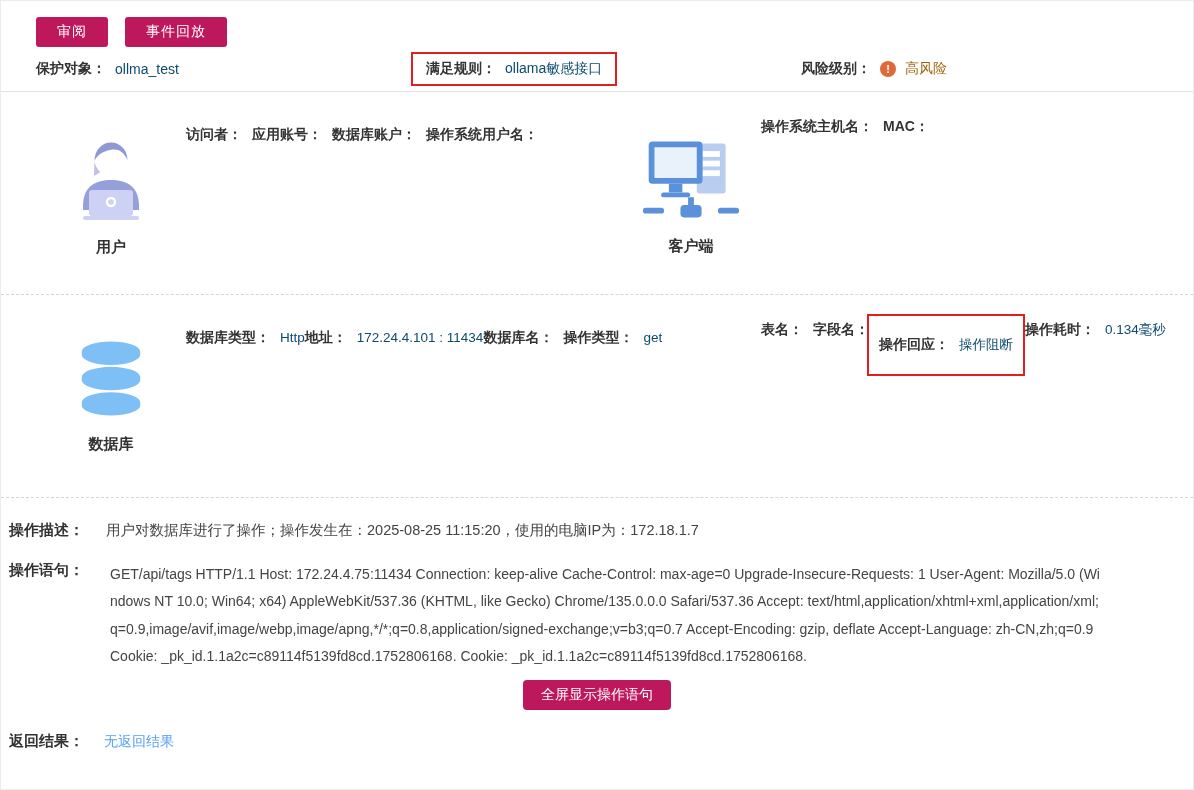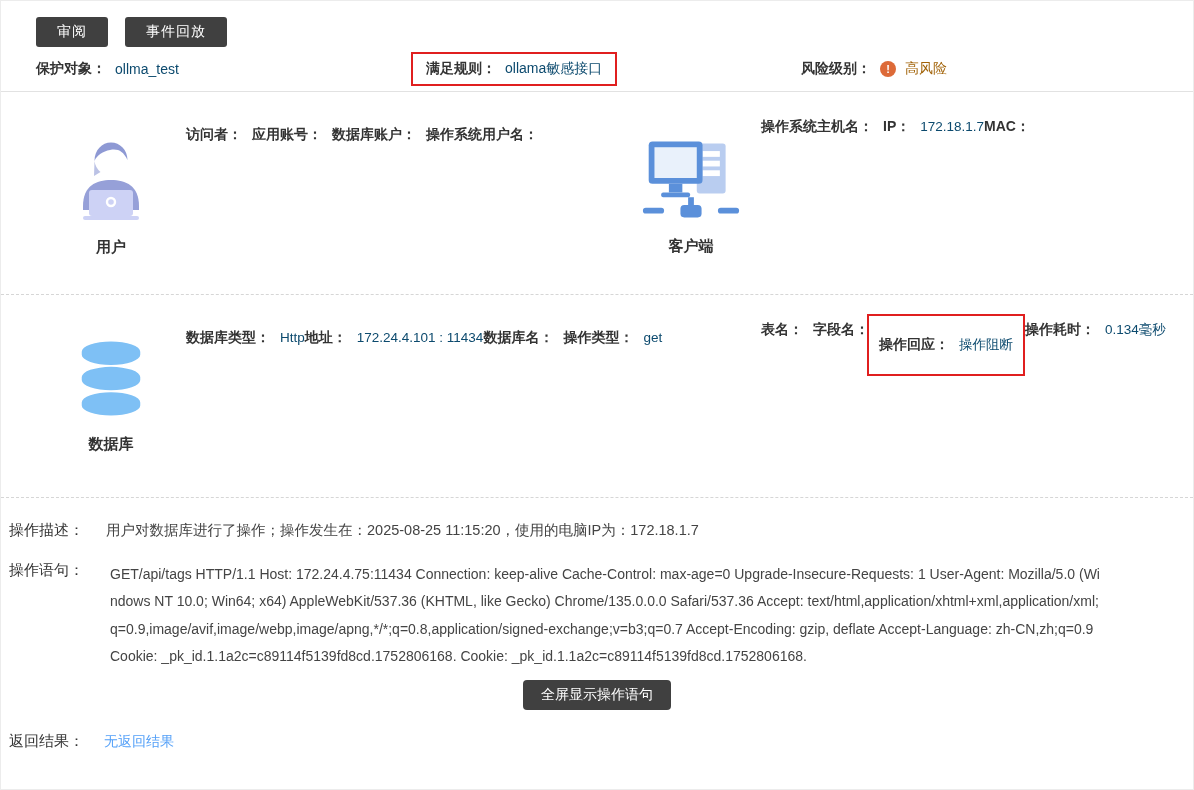--- a/index.html
+++ b/index.html
@@ -2,21 +2,21 @@
 <html><head>
 <meta charset="utf-8">
 <style>
   * { margin:0; padding:0; box-sizing:border-box; }
   body { background:#fff; font-family:"Liberation Sans","DejaVu Sans",sans-serif; }
   .page { width:1194px; height:790px; background:#fff; border:1px solid #ececec;
           position:relative; overflow:hidden; }
 
   
   .toolbar { padding:16px 0 0 35px; display:flex; gap:17px; }
-  .btn { background:#404040; color:#fff; border:none; border-radius:3px; height:30px;
+  .btn { background:#be185d; color:#fff; border:none; border-radius:3px; height:30px;
          padding:0 21px; font-size:14px; font-family:inherit; cursor:pointer; letter-spacing:1px; }
 
   
   .header-row { position:relative; height:44px; }
   .hgroup { position:absolute; top:50%; transform:translateY(-50%); display:flex;
             align-items:center; gap:9px; white-space:nowrap; }
   .h-left   { left:35px; }
   .h-center { left:410px; border:2px solid #e01f1f; padding:6px 13px; }
   .h-right  { left:800px; }
   .label { font-weight:bold; color:#333; font-size:14px; }
@@ -40,21 +40,21 @@
   .fields.col2 { flex:1; padding-top:26px;text-align:right; }
   .frow { display:flex; align-items:baseline; gap:10px; height:20px; margin-bottom:25px;
           white-space:nowrap; }
   .frow .value { font-size:13.5px; }
   .red-inline { border:2px solid #e01f1f; padding:20px 10px; margin-left:-12px;
                 display:inline-flex; gap:10px; align-items:baseline; }
   .frow.boxed { height:auto; margin-bottom:16px; margin-top:-7px; }
 
   
   .desc-row { display:flex; padding:23px 35px 0 8px; gap:12px; align-items:baseline; }
-  .big-label { font-weight:normal; color:#333; font-size:15px; white-space:nowrap; flex:0 0 85px; }
+  .big-label { font-weight:bold; color:#333; font-size:15px; white-space:nowrap; flex:0 0 85px; }
   .desc-val { color:#444; font-size:14.5px; }
   .sql-row { display:flex; padding:21px 88px 0 8px; gap:16px; }
   .sql-text { color:#444; font-size:14px; line-height:1.95; flex:1; word-break:break-all; }
   .fullscreen-row { display:flex; justify-content:center; padding-top:10px; }
   .fullscreen-row .btn { border-radius:4px; padding:0 18px; letter-spacing:0; }
   .return-row { display:flex; padding:22px 35px 0 8px; gap:10px; align-items:baseline; }
   .link { color:#54a0f8; font-size:14px; text-decoration:none; cursor:pointer; }
 </style>
 </head>
 <body>
@@ -135,24 +135,20 @@
         </svg>
       </span>
       <div class="icon-label">客户端</div>
     </div>
     <div class="fields col2">
       <div class="frow">
         <span class="label">操作系统主机名：</span>
         <span class="value"></span>
       </div>
       <div class="frow">
-        <span class="label">IP：</span>
-        <span class="value">172.18.1.7</span>
-      </div>
-      <div class="frow">
         <span class="label">MAC：</span>
         <span class="value"></span>
       </div>
     </div>
   </div>
 
   <div class="divider-dashed"></div>
 
   <div class="section">
     <div class="icon-block">

